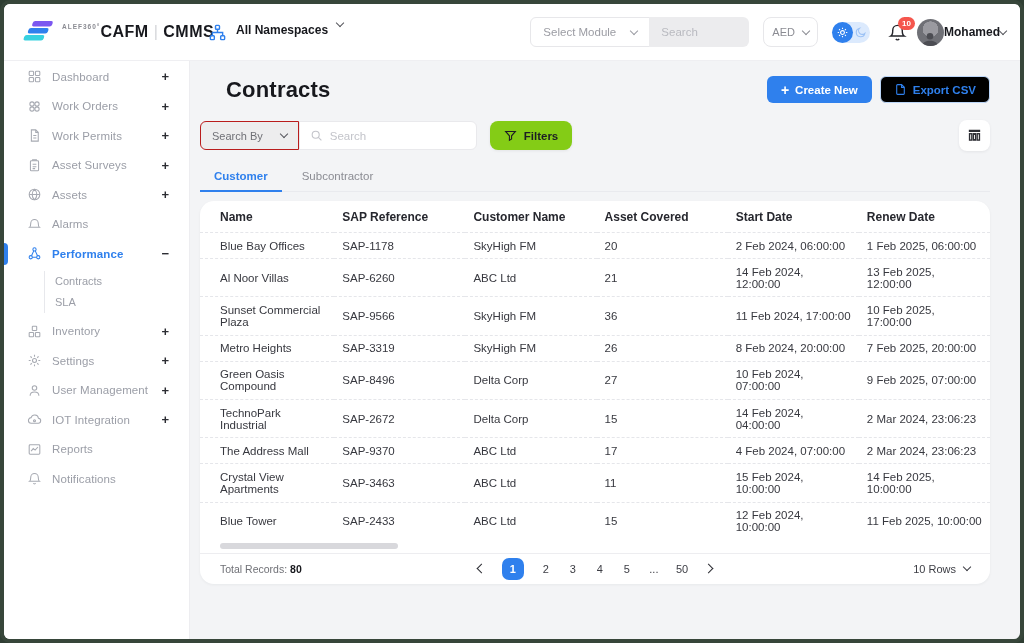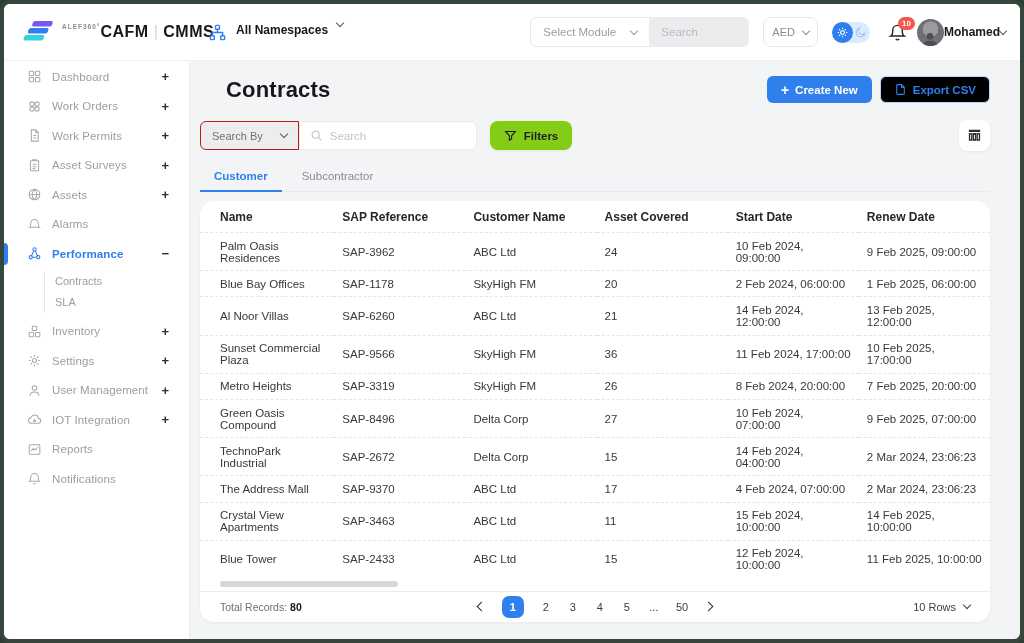--- a/index.html
+++ b/index.html
@@ -440,28 +440,20 @@
                 <th>Name</th>
                 <th>SAP Reference</th>
                 <th>Customer Name</th>
                 <th>Asset Covered</th>
                 <th>Start Date</th>
                 <th>Renew Date</th>
               </tr>
             </thead>
           <tbody id="tbody">
               <tr>
-                <td>Palm Oasis Residences</td>
-                <td>SAP-3962</td>
-                <td>ABC Ltd</td>
-                <td>24</td>
-                <td>10 Feb 2024, 09:00:00</td>
-                <td>9 Feb 2025, 09:00:00</td>
-              </tr>
-              <tr>
                 <td>Blue Bay Offices</td>
                 <td>SAP-1178</td>
                 <td>SkyHigh FM</td>
                 <td>20</td>
                 <td>2 Feb 2024, 06:00:00</td>
                 <td>1 Feb 2025, 06:00:00</td>
               </tr>
               <tr>
                 <td>Al Noor Villas</td>
                 <td>SAP-6260</td>

